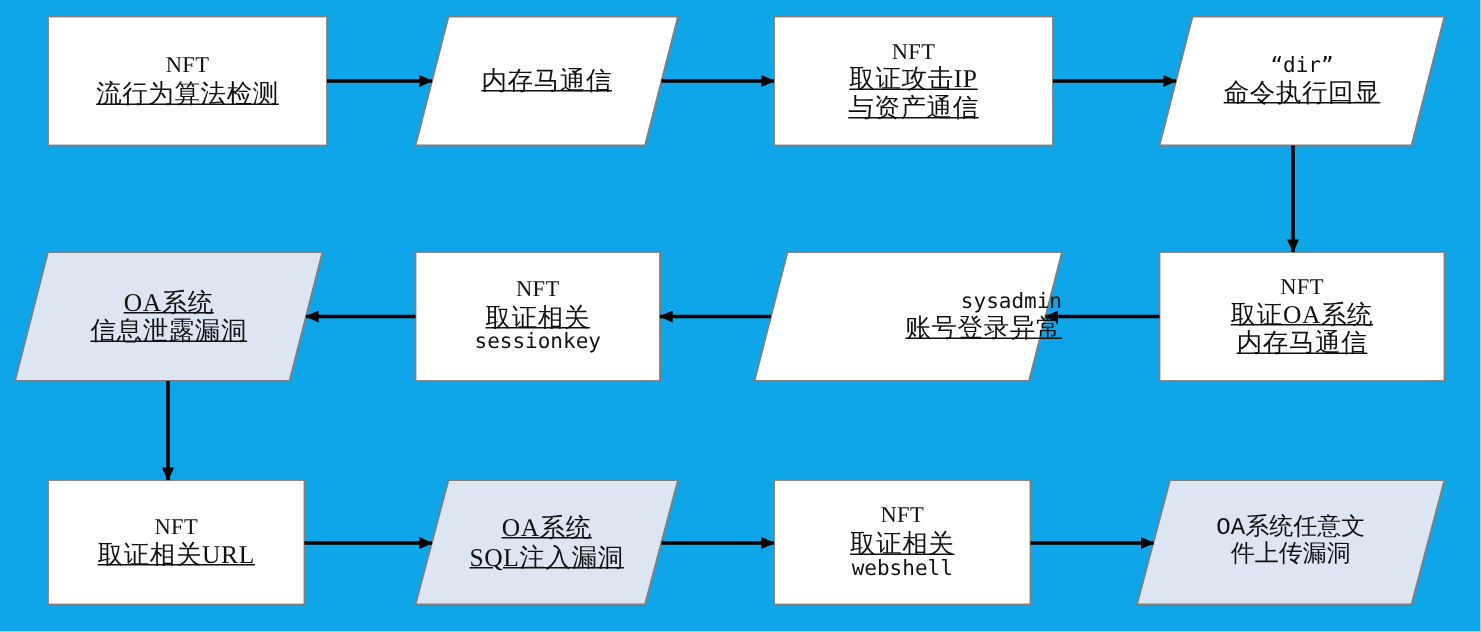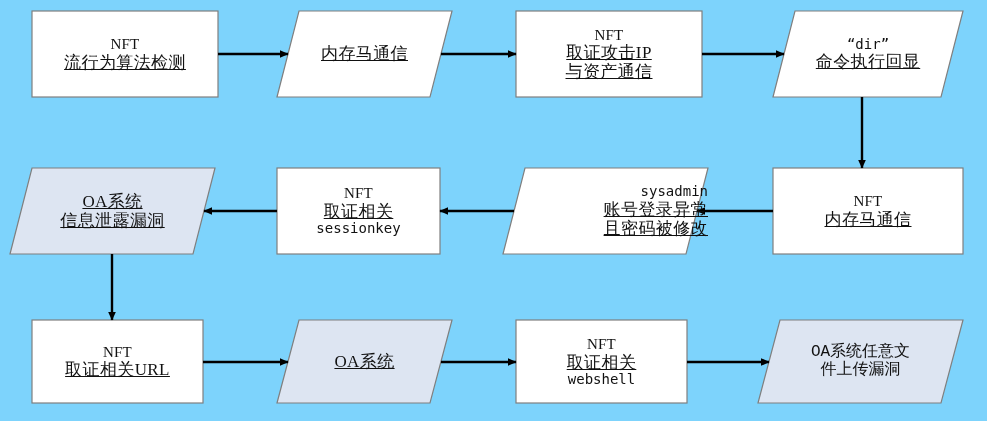--- a/index.html
+++ b/index.html
@@ -7,21 +7,21 @@
     padding: 0;
     background: #ffffff;
   }
   body {
     font-family: "Liberation Serif", "DejaVu Serif", serif;
   }
   #canvas {
     position: relative;
     width: 987px;
     height: 421px;
-    background: #7dd3fc;
+    background: #0ea5e9;
     overflow: hidden;
   }
   #flow-svg {
     position: absolute;
     left: 0;
     top: 0;
     width: 987px;
     height: 421px;
   }
   .node-label {
@@ -110,42 +110,43 @@
         <span class="line latin">NFT</span>
         <span class="line cjk">取证攻击IP</span>
         <span class="line cjk">与资产通信</span>
       </div>
       <div class="node-label" style="left: 773px; top: 11px; width: 190px; height: 86px; text-align: center;">
         <span class="line mono">“dir”</span>
         <span class="line cjk">命令执行回显</span>
       </div>
       <div class="node-label" style="left: 773px; top: 168px; width: 190px; height: 86px;">
         <span class="line latin">NFT</span>
+        <span class="line cjk">取证OA系统</span>
         <span class="line cjk">内存马通信</span>
       </div>
       <div class="node-label" style="left: 503px; top: 168px; width: 205px; height: 86px; align-items: flex-end;">
         <span class="line mono">sysadmin</span>
         <span class="line cjk">账号登录异常</span>
-        <span class="line cjk">且密码被修改</span>
       </div>
       <div class="node-label" style="left: 277px; top: 168px; width: 163px; height: 86px;">
         <span class="line latin">NFT</span>
         <span class="line cjk">取证相关</span>
         <span class="line mono">sessionkey</span>
       </div>
       <div class="node-label" style="left: 10px; top: 168px; width: 205px; height: 86px;">
         <span class="line cjk">OA系统</span>
         <span class="line cjk">信息泄露漏洞</span>
       </div>
       <div class="node-label" style="left: 32px; top: 320px; width: 171px; height: 83px;">
         <span class="line latin">NFT</span>
         <span class="line cjk">取证相关URL</span>
       </div>
       <div class="node-label" style="left: 277px; top: 320px; width: 175px; height: 83px;">
         <span class="line cjk">OA系统</span>
+        <span class="line cjk">SQL注入漏洞</span>
       </div>
       <div class="node-label" style="left: 516px; top: 320px; width: 171px; height: 83px;">
         <span class="line latin">NFT</span>
         <span class="line cjk">取证相关</span>
         <span class="line mono">webshell</span>
       </div>
       <div class="node-label" style="left: 758px; top: 320px; width: 205px; height: 83px;">
         <span class="line small-cjk">OA系统任意文</span>
         <span class="line small-cjk">件上传漏洞</span>
       </div>

